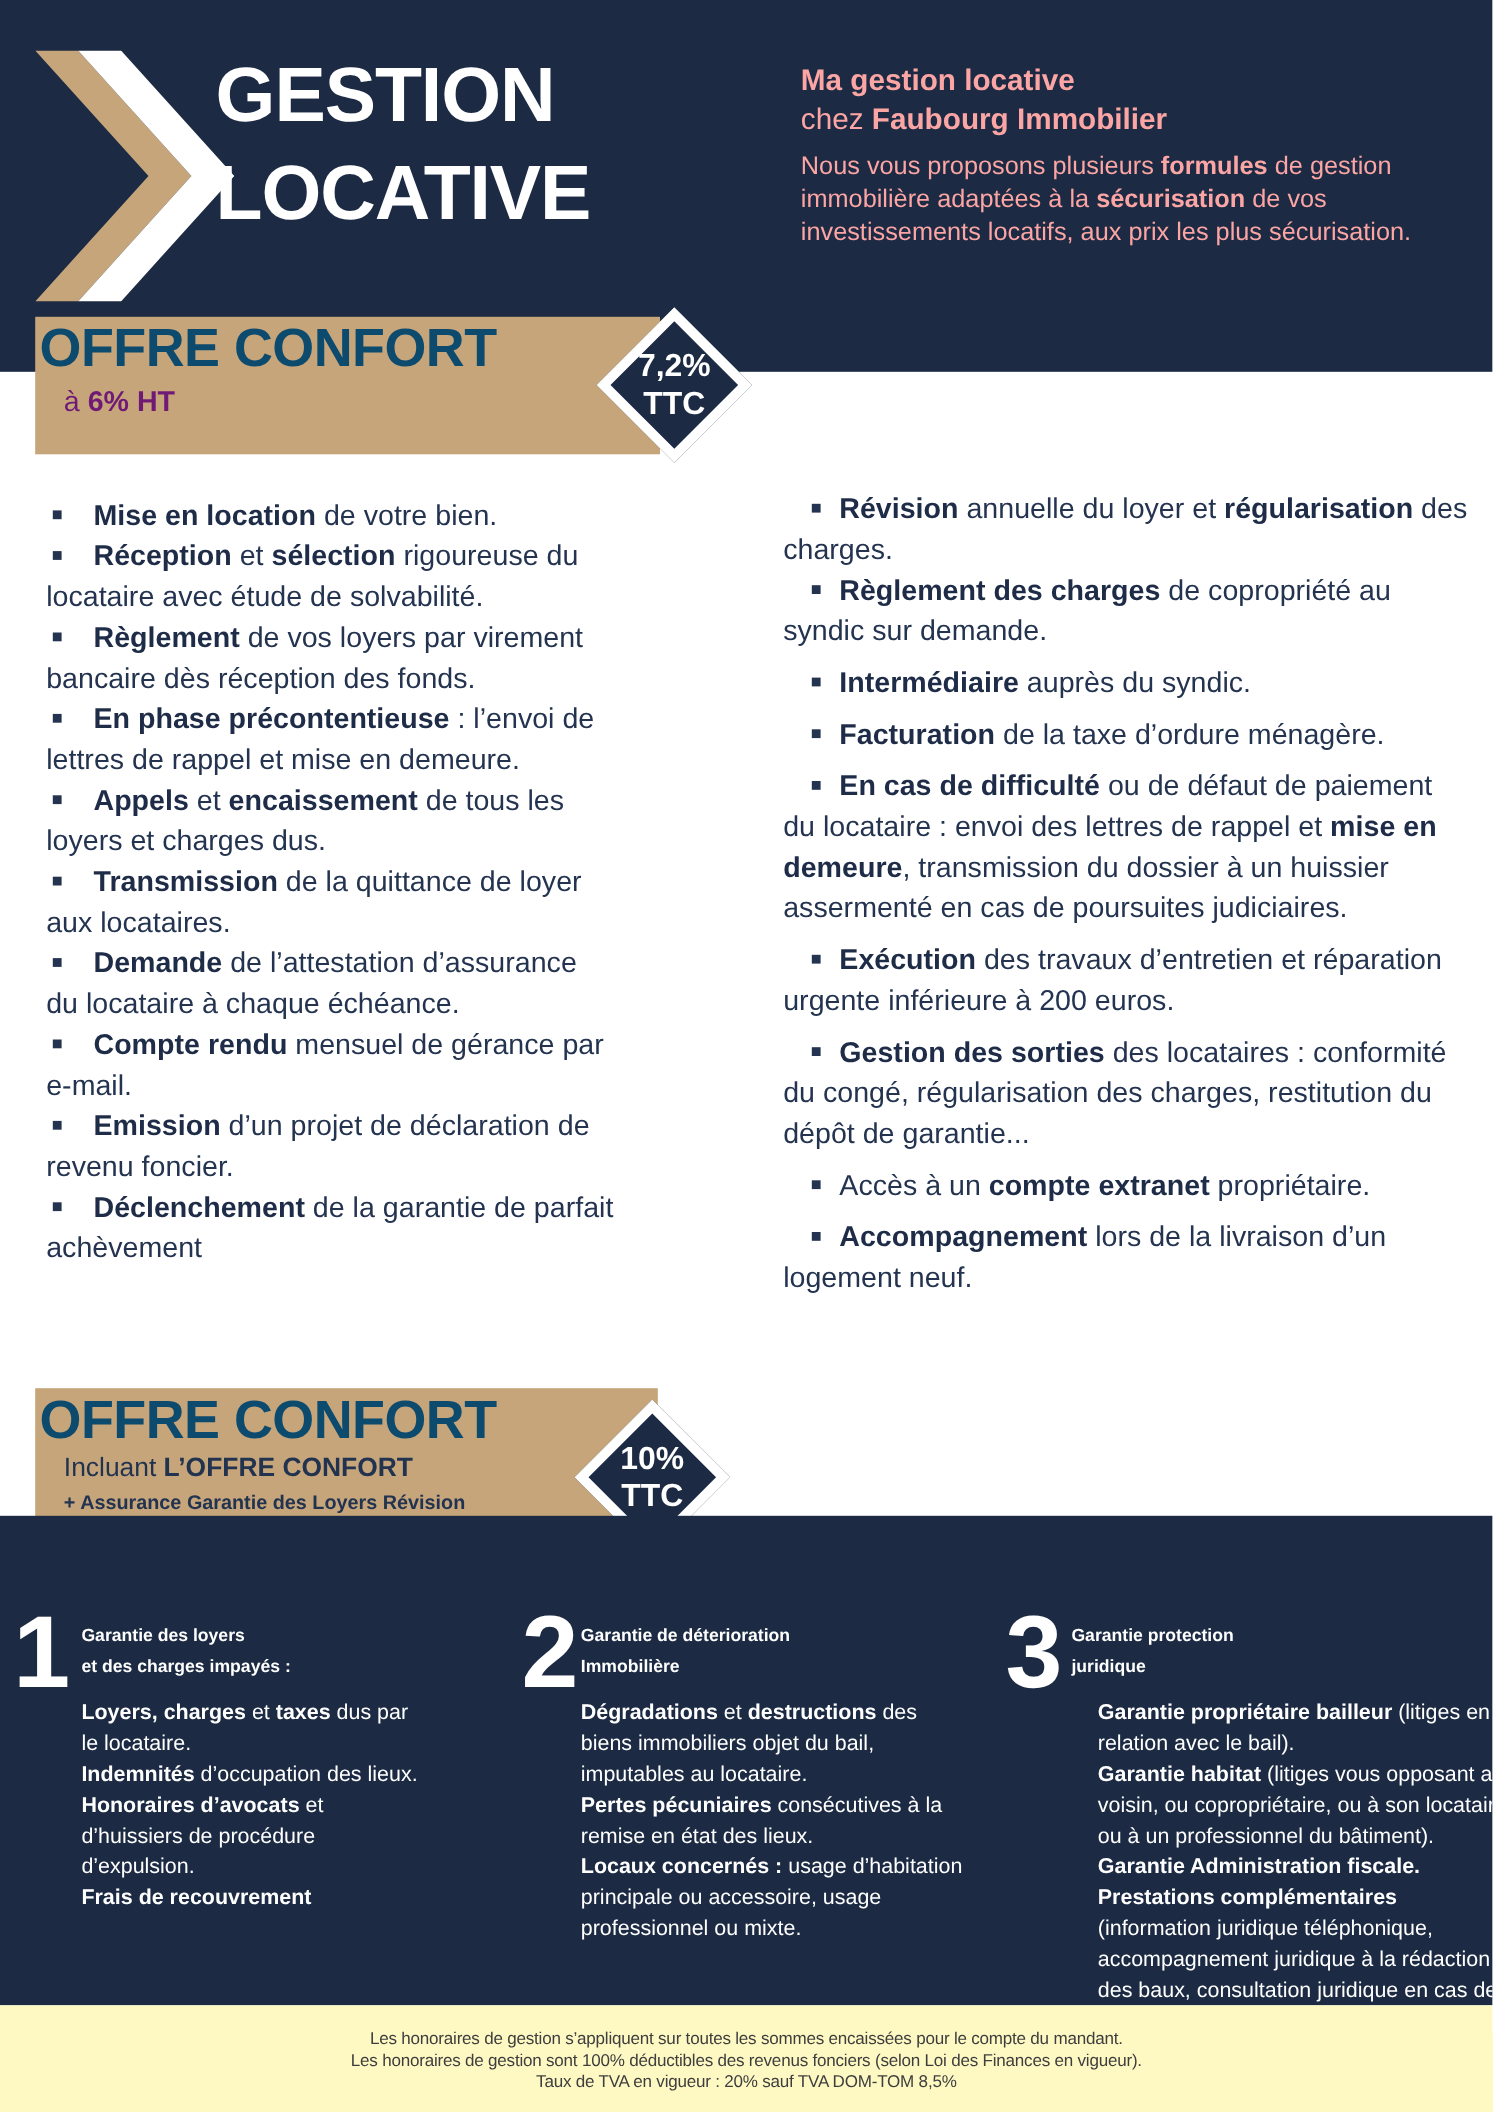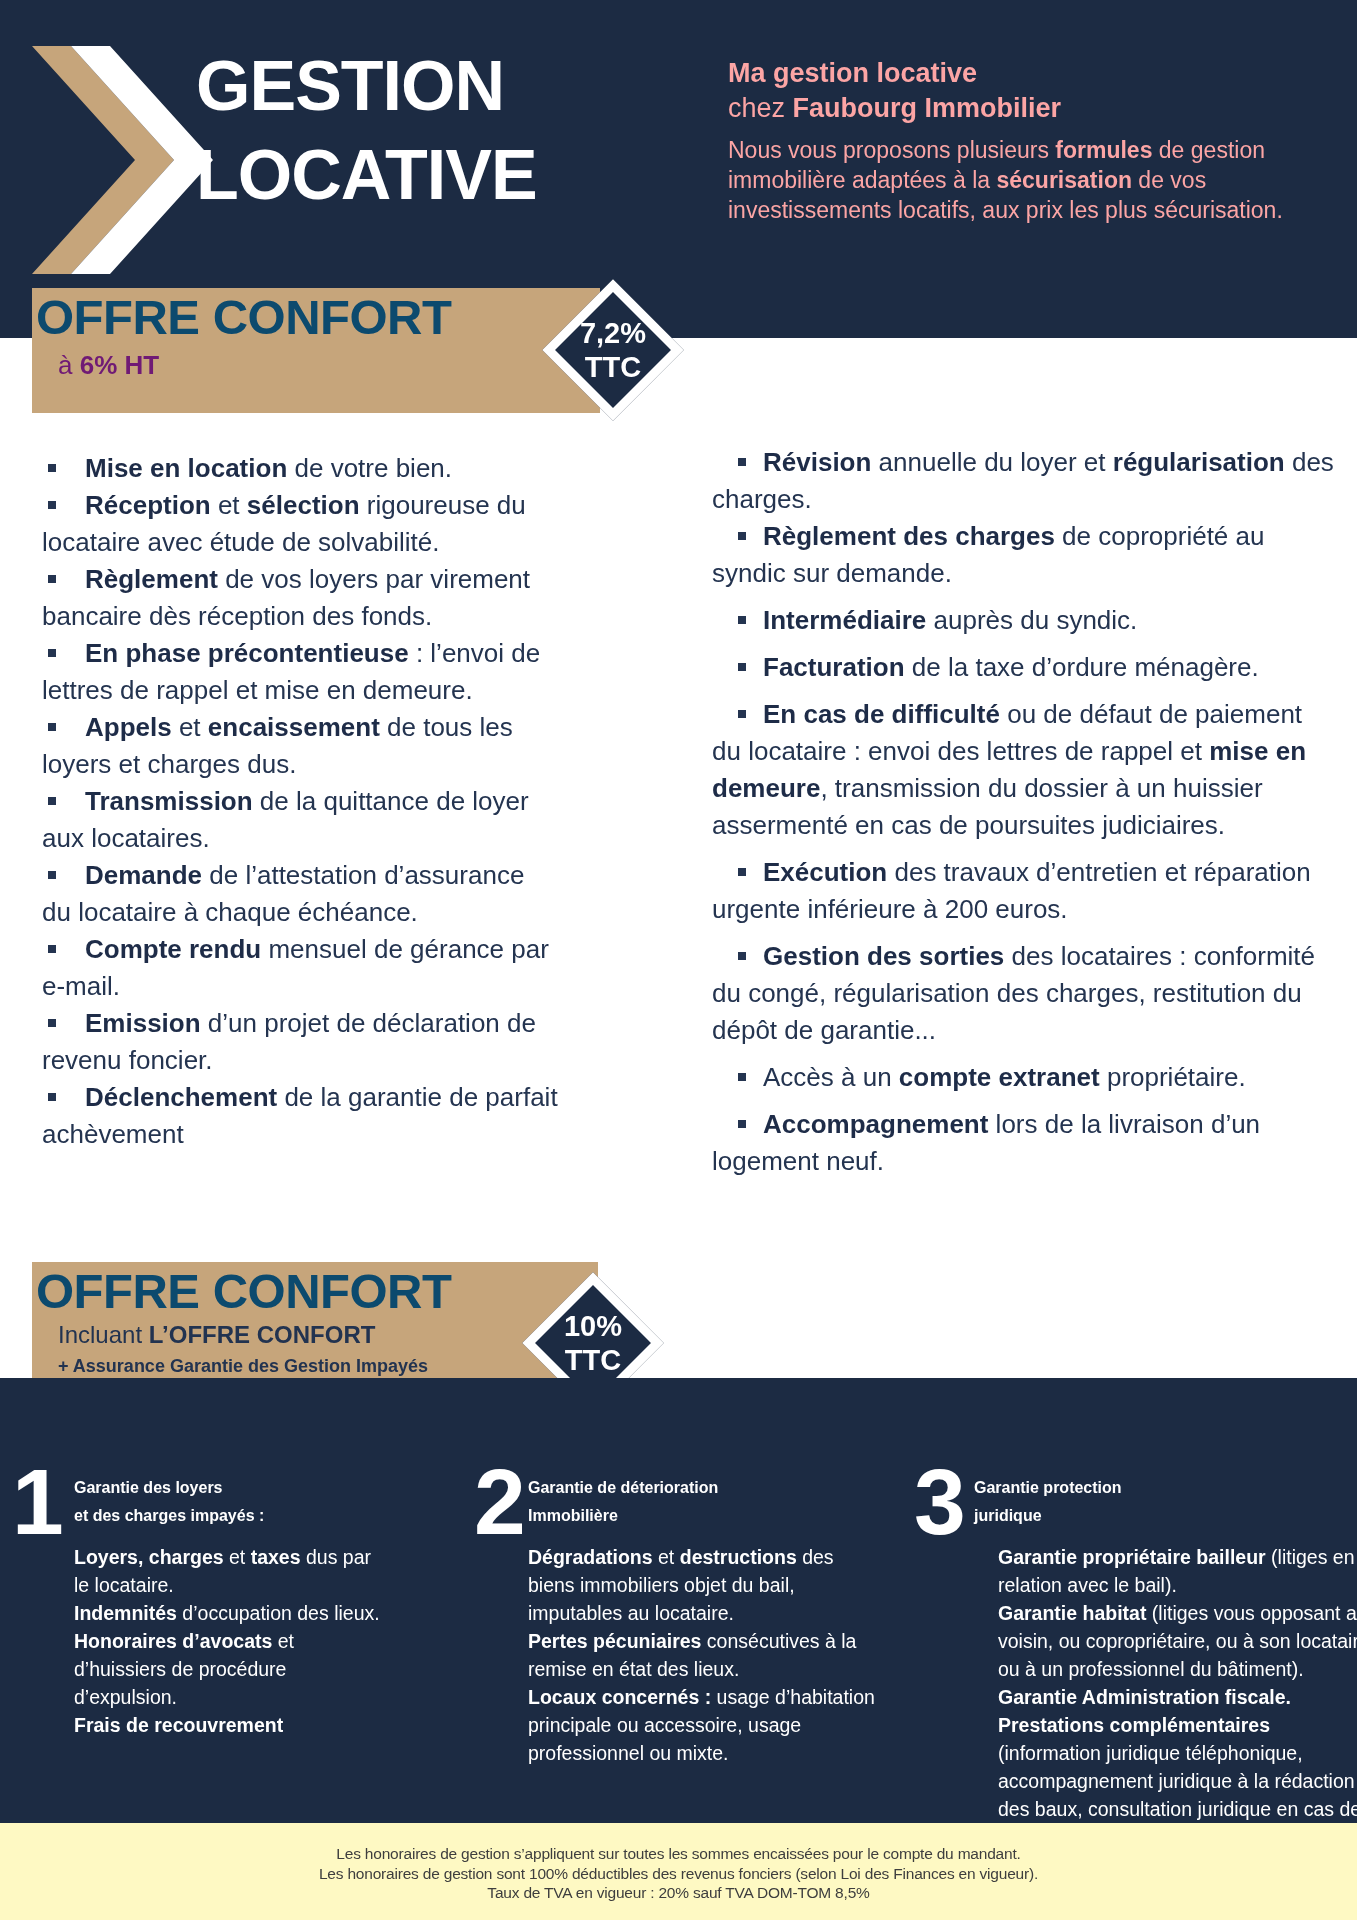--- a/index.html
+++ b/index.html
@@ -123,21 +123,21 @@
       <div class="feat"><span class="blt"></span><b>Exécution</b><span> des travaux d’entretien et réparation urgente inférieure à 200 euros.</span></div>
       <div class="feat"><span class="blt"></span><b>Gestion des sorties</b><span> des locataires : conformité du congé, régularisation des charges, restitution du dépôt de garantie...</span></div>
       <div class="feat"><span class="blt"></span><span>Accès à un </span><b>compte extranet</b><span> propriétaire.</span></div>
       <div class="feat"><span class="blt"></span><b>Accompagnement</b><span> lors de la livraison d’un logement neuf.</span></div>
     </div>
 
   <section class="banner b2">
     <div class="b-title">OFFRE CONFORT</div>
     <div class="b2-sub"><span>Incluant </span><b>L’OFFRE CONFORT</b></div>
     <div class="b2-inc" id="offer2-includes">
-        <p>+ Assurance Garantie des Gestion Impayés</p>
+        <p>+ Assurance Garantie des Loyers Révision</p>
         <p>+ Garantie des détériorations immobilières</p>
         <p>+ Protection juridique</p>
       </div>
   </section>
   <div class="diamond d2">
     <div class="d-label">
       <span>10%</span>
       <span>TTC</span>
     </div>
   </div>

